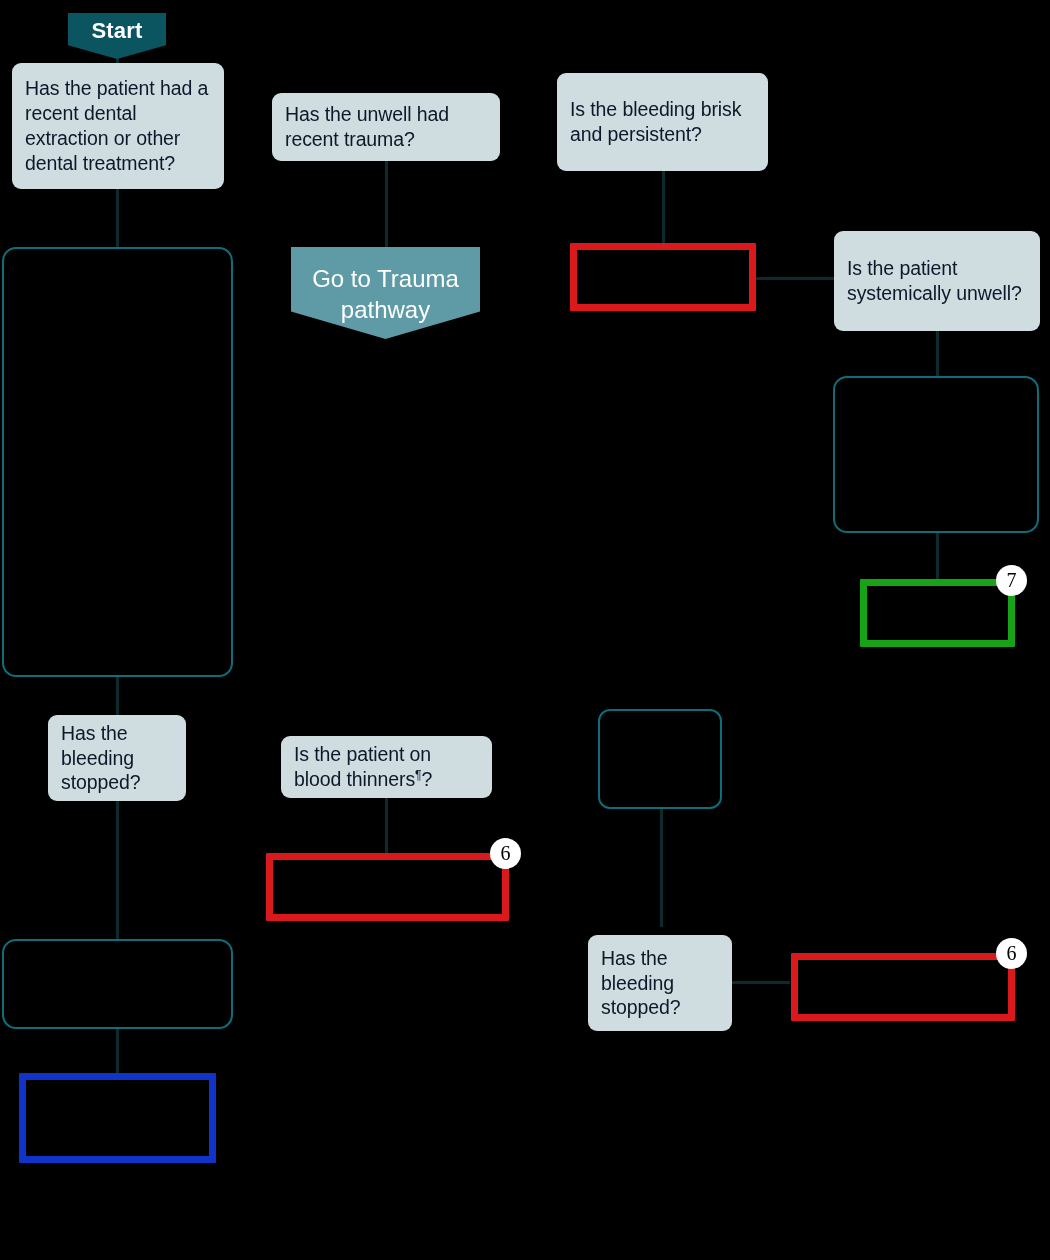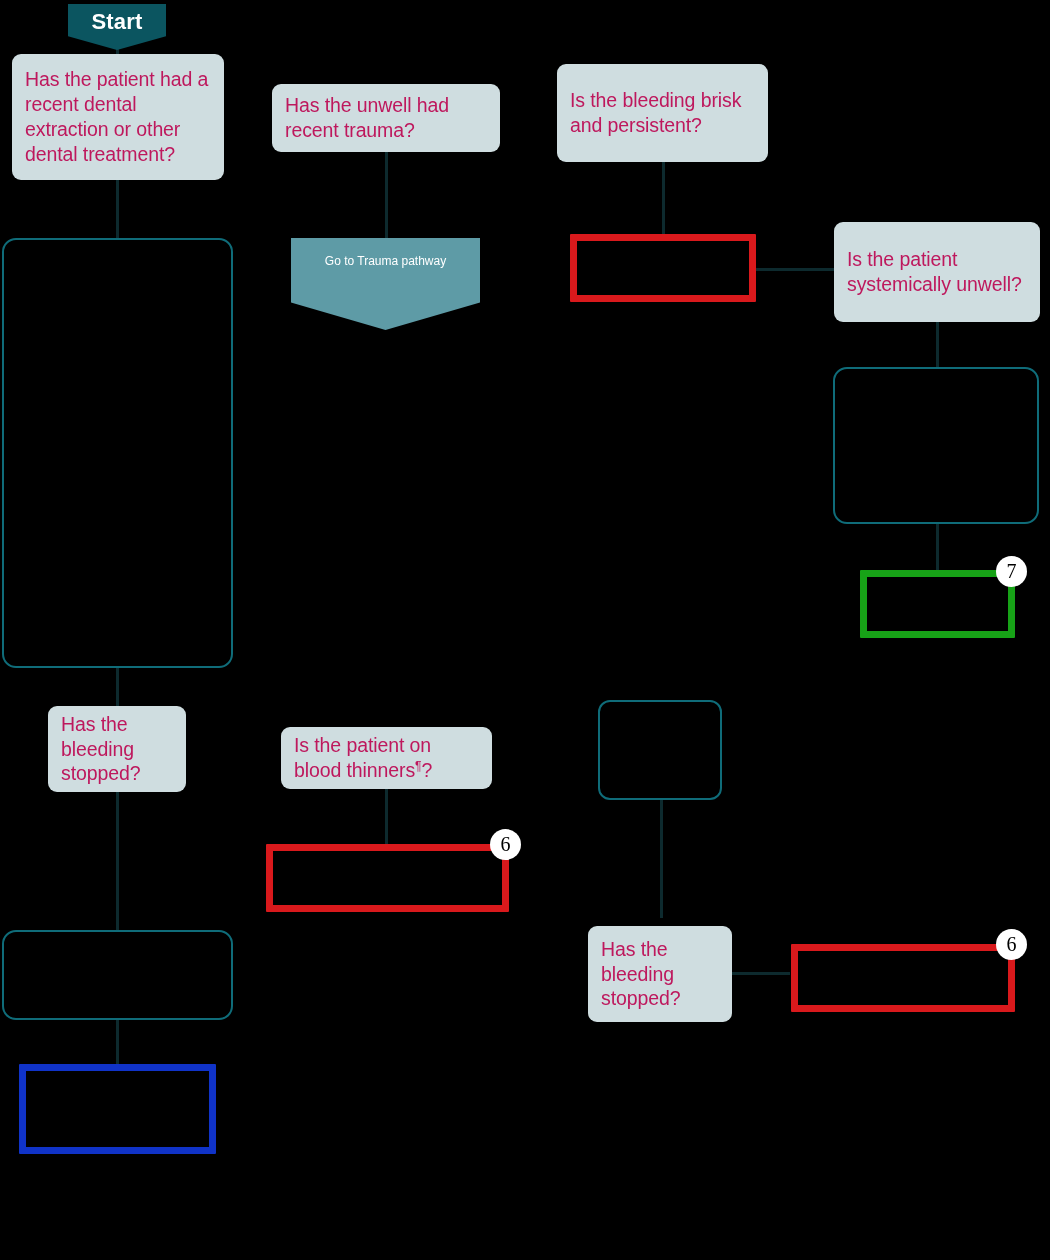--- a/index.html
+++ b/index.html
@@ -7,33 +7,34 @@
     padding: 0;
     background: #000000;
   }
   #canvas {
     position: relative;
     width: 1050px;
     height: 1240px;
     background: #000000;
     font-family: "Liberation Sans", sans-serif;
     overflow: hidden;
+    margin-top: 9px;
   }
 
   
   .node {
     position: absolute;
     box-sizing: border-box;
   }
 
   
   .qbox {
     background: #cfdde0;
     border-radius: 9px;
-    color: #be185d;
+    color: #0f172a;
     font-size: 19.5px;
     line-height: 1.28;
     padding: 10px 13px;
     display: flex;
     align-items: center;
     letter-spacing: -0.1px;
   }
 
   
   .pentagon {
@@ -47,21 +48,21 @@
   }
   .pent-start {
     background: #0b5560;
     font-size: 22px;
     font-weight: bold;
     padding-top: 5px;
     letter-spacing: 0.2px;
   }
   .pent-trauma {
     background: #5e9ba6;
-    font-size: 12px;
+    font-size: 24px;
     line-height: 1.3;
     padding-top: 16px;
   }
 
   
   .obox {
     background: #000000;
   }
   .obox-teal {
     border: 2.5px solid #0f6c79;

